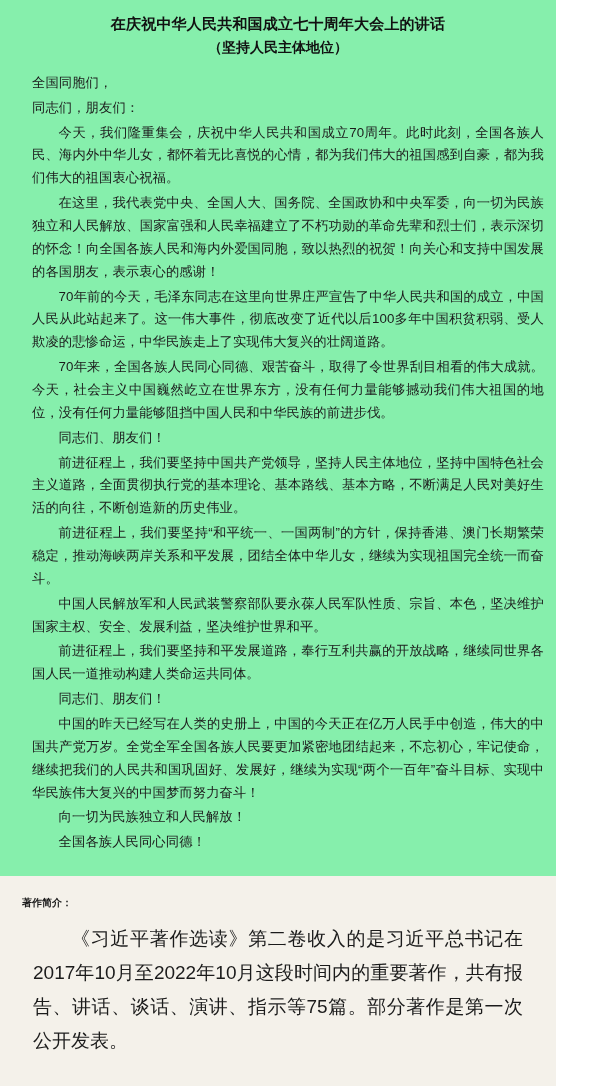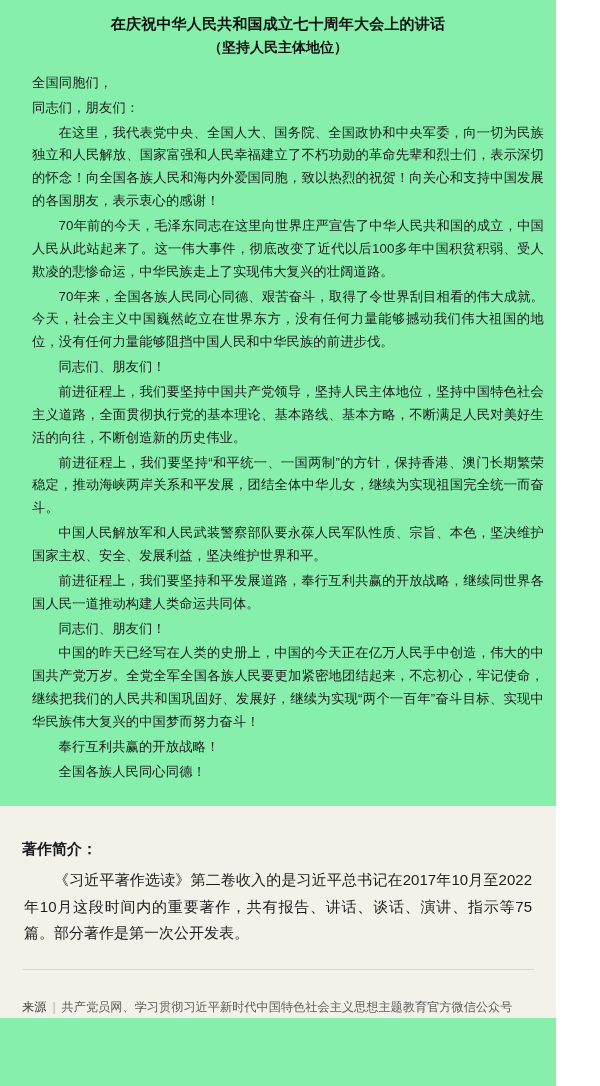--- a/index.html
+++ b/index.html
@@ -55,33 +55,33 @@
   }
   p.noindent {
     text-indent: 0;
   }
   .note-box {
     margin: 16px 0 0 0;
     background: #f4f1ea;
     padding: 18px 22px 20px 22px;
   }
   .note-title {
-    font-size: 15px;
+    font-size: 10px;
     font-weight: bold;
     color: #1b1b1b;
-    margin: 12px 0 6px 0;
+    margin: 0 0 6px 0;
     line-height: 1.7;
   }
   .note-text {
-    font-size: 15px;
+    font-size: 19px;
     line-height: 1.78;
     color: #1b1b1b;
     text-indent: 2em;
     text-align: justify;
-    margin: 2px;
+    margin: 11px;
   }
   .source-bar {
     background: #f4f1ea;
     padding: 0 22px 0 22px;
   }
   .source-rule {
     border-top: 1px solid #ddd6c7;
     margin: 0 0 10px 0;
   }
   .source-line {
@@ -109,31 +109,32 @@
 <div class="page">
 
   <div class="title-block">
     <div class="doc-title">在庆祝中华人民共和国成立七十周年大会上的讲话</div>
     <div class="doc-subtitle">（坚持人民主体地位）</div>
   </div>
 
   <div class="body-block">
     <p class="para noindent">全国同胞们，</p>
     <p class="para noindent">同志们，朋友们：</p>
+    <p class="para indent">今天，我们隆重集会，庆祝中华人民共和国成立70周年。此时此刻，全国各族人民、海内外中华儿女，都怀着无比喜悦的心情，都为我们伟大的祖国感到自豪，都为我们伟大的祖国衷心祝福。</p>
     <p class="para indent">在这里，我代表党中央、全国人大、国务院、全国政协和中央军委，向一切为民族独立和人民解放、国家富强和人民幸福建立了不朽功勋的革命先辈和烈士们，表示深切的怀念！向全国各族人民和海内外爱国同胞，致以热烈的祝贺！向关心和支持中国发展的各国朋友，表示衷心的感谢！</p>
     <p class="para indent">70年前的今天，毛泽东同志在这里向世界庄严宣告了中华人民共和国的成立，中国人民从此站起来了。这一伟大事件，彻底改变了近代以后100多年中国积贫积弱、受人欺凌的悲惨命运，中华民族走上了实现伟大复兴的壮阔道路。</p>
     <p class="para indent">70年来，全国各族人民同心同德、艰苦奋斗，取得了令世界刮目相看的伟大成就。今天，社会主义中国巍然屹立在世界东方，没有任何力量能够撼动我们伟大祖国的地位，没有任何力量能够阻挡中国人民和中华民族的前进步伐。</p>
     <p class="para indent">同志们、朋友们！</p>
     <p class="para indent">前进征程上，我们要坚持中国共产党领导，坚持人民主体地位，坚持中国特色社会主义道路，全面贯彻执行党的基本理论、基本路线、基本方略，不断满足人民对美好生活的向往，不断创造新的历史伟业。</p>
     <p class="para indent">前进征程上，我们要坚持“和平统一、一国两制”的方针，保持香港、澳门长期繁荣稳定，推动海峡两岸关系和平发展，团结全体中华儿女，继续为实现祖国完全统一而奋斗。</p>
     <p class="para indent">中国人民解放军和人民武装警察部队要永葆人民军队性质、宗旨、本色，坚决维护国家主权、安全、发展利益，坚决维护世界和平。</p>
     <p class="para indent">前进征程上，我们要坚持和平发展道路，奉行互利共赢的开放战略，继续同世界各国人民一道推动构建人类命运共同体。</p>
     <p class="para indent">同志们、朋友们！</p>
     <p class="para indent">中国的昨天已经写在人类的史册上，中国的今天正在亿万人民手中创造，伟大的中国共产党万岁。全党全军全国各族人民要更加紧密地团结起来，不忘初心，牢记使命，继续把我们的人民共和国巩固好、发展好，继续为实现“两个一百年”奋斗目标、实现中华民族伟大复兴的中国梦而努力奋斗！</p>
-    <p class="para indent">奉行互利共赢的开放战略！</p>
+    <p class="para indent">向一切为民族独立和人民解放！</p>
     <p class="para indent">全国各族人民同心同德！</p>
   </div>
 
   <div class="note-box">
     <div class="note-title">著作简介：</div>
     <p class="note-text">《习近平著作选读》第二卷收入的是习近平总书记在2017年10月至2022年10月这段时间内的重要著作，共有报告、讲话、谈话、演讲、指示等75篇。部分著作是第一次公开发表。</p>
   </div>
 
   <div class="source-bar">
     <div class="source-rule"></div>

